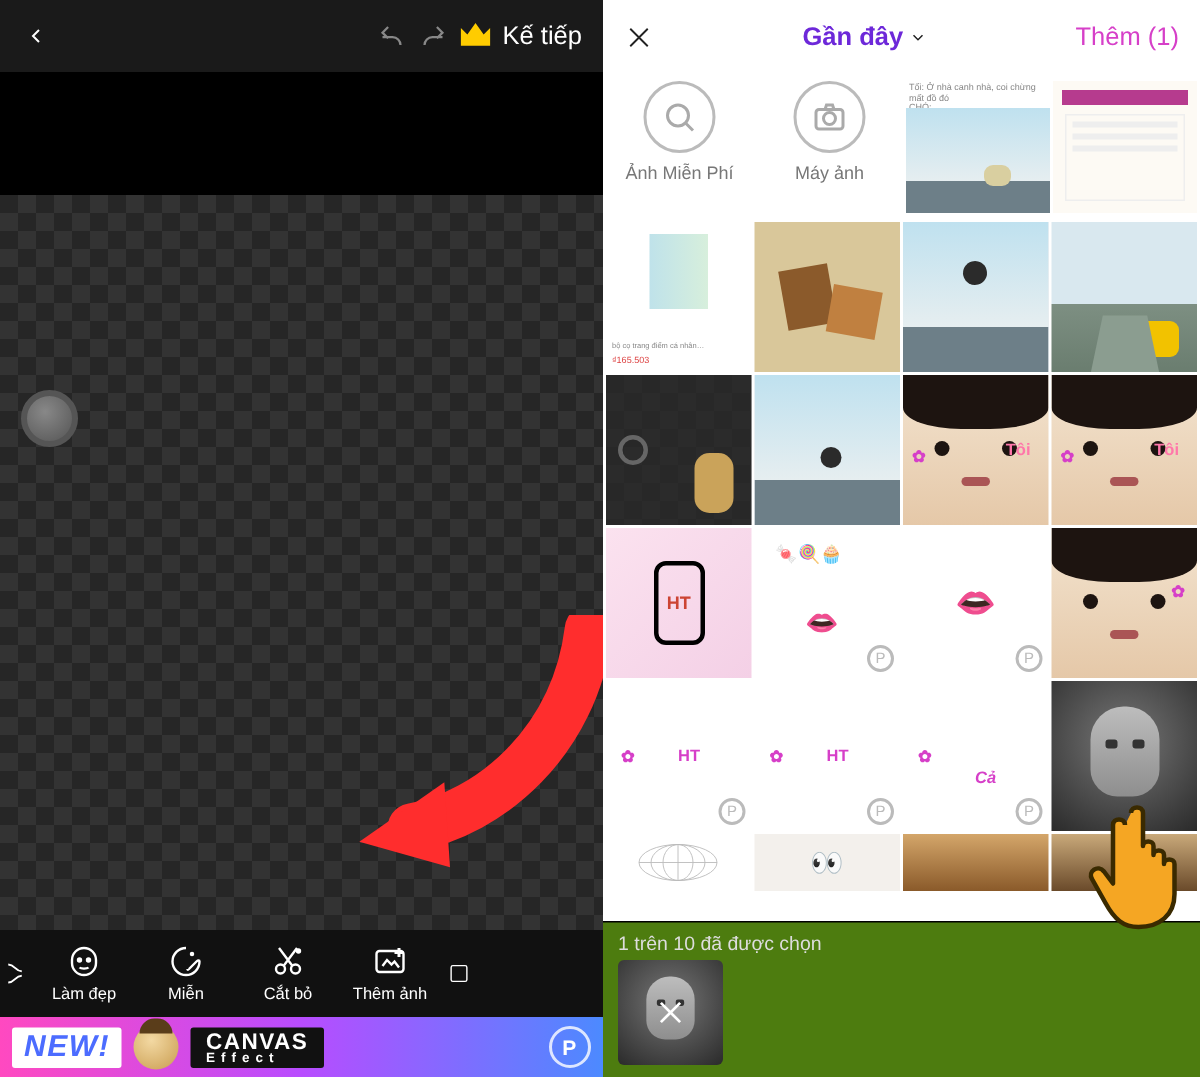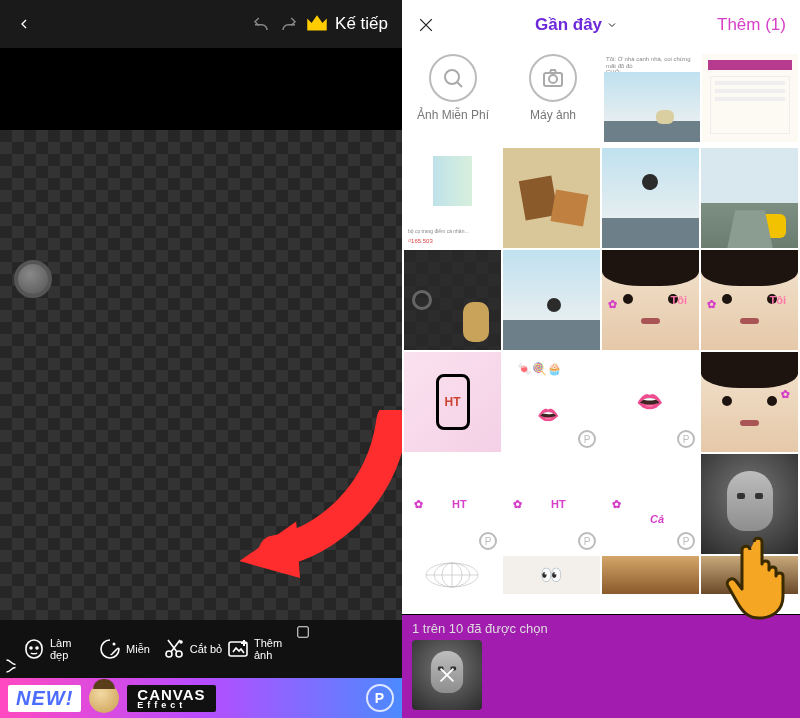--- a/index.html
+++ b/index.html
@@ -25,21 +25,21 @@
       linear-gradient(-45deg, transparent 75%, #333 75%);
     background-size: 24px 24px;
     background-position: 0 0, 0 12px, 12px -12px, -12px 0px;
     background-color: #262626;
   }
   .joystick { position: absolute; left: 14px; top: 212px; width: 38px; height: 38px; border: 4px solid #555; border-radius: 50%; background: radial-gradient(circle at 40% 35%, #888, #555); }
   .arrow-overlay { position: absolute; right: -10px; bottom: 40px; width: 190px; height: 170px; pointer-events: none; }
 
   
   .toolbar { height: 58px; background: #111; display: flex; align-items: center; overflow: hidden; }
-  .tool { width: 68px; height: 58px; display: flex; flex-direction: row; align-items: center; justify-content: center; gap: 4px; color: #fff; font-size: 11px; flex-shrink: 0; }
+  .tool { width: 68px; height: 58px; display: flex; flex-direction: column; align-items: center; justify-content: center; gap: 4px; color: #fff; font-size: 11px; flex-shrink: 0; }
   .tool .ticon { width: 24px; height: 24px; display: flex; align-items: center; justify-content: center; }
   .tool.partial-left { width: 22px; align-items: flex-end; }
   .tool.partial-right { width: 18px; align-items: flex-start; }
 
   
   .banner { height: 40px; display: flex; align-items: center; padding: 0 8px; gap: 8px; background: linear-gradient(90deg, #ff49c0, #b84cff, #4c8aff); color: #fff; font-weight: 800; font-size: 20px; letter-spacing: 1px; }
   .banner .new { background: #fff; color: #4c6cff; padding: 2px 8px; border-radius: 2px; font-style: italic; font-weight: 900; }
   .banner .canvas-chip { background: #111; color: #fff; font-size: 15px; padding: 2px 10px 10px; border-radius: 2px; line-height: 1; position: relative; }
   .banner .canvas-chip .sub { font-size: 9px; font-weight: 600; letter-spacing: 4px; position: absolute; bottom: 2px; left: 10px; }
   .banner .face { width: 30px; height: 30px; border-radius: 50%; background: radial-gradient(circle at 40% 35%, #f3d9a3, #c99c4f); position: relative; }
@@ -75,21 +75,21 @@
   .road::after { content:""; position:absolute; left:50%; top:55%; bottom:0; width:36px; margin-left:-18px; background:#8b9d90; transform: perspective(60px) rotateX(35deg); }
   .scoot { position:absolute; right:12px; bottom:10px; width:28px; height:24px; background:#f2c200; border-radius:6px; }
   .sky { position:absolute; inset:0; background: linear-gradient(#bfe1ef,#e6eef0 70%,#6d7f88 70%); }
   .fig { position:absolute; width:22px; height:22px; background:#2b2b2b; border-radius:50%; }
   .p-badge { position:absolute; right:4px; bottom:4px; width:18px; height:18px; border:2px solid #bbb; border-radius:50%; font-size:10px; color:#bbb; display:flex; align-items:center; justify-content:center; }
   .phone-ic { position:absolute; left:50%; top:50%; transform:translate(-50%,-50%); width:34px; height:56px; border:3px solid #000; border-radius:8px; display:flex; align-items:center; justify-content:center; font-weight:800; color:#c43; font-size:12px; }
   .gray-head { position:absolute; left:50%; top:50%; transform:translate(-50%,-55%); width:46px; height:60px; background:linear-gradient(#bdbdbd,#8e8e8e); border-radius:22px 22px 18px 18px; }
   .gray-head::before { content:""; position:absolute; top:22px; left:10px; width:8px; height:6px; background:#333; border-radius:2px; box-shadow: 18px 0 #333; }
 
   
-  .selected-bar { height: 104px; background: #a21caf; color: #fff; padding: 6px 10px 4px; display: flex; flex-direction: column; gap: 4px; border-top: 1px solid #000; }
+  .selected-bar { height: 104px; background: #4d7c0f; color: #fff; padding: 6px 10px 4px; display: flex; flex-direction: column; gap: 4px; border-top: 1px solid #000; }
   .selected-bar .lbl { font-size: 13px; color: #ddd; }
   .selected-thumb { width: 70px; height: 70px; position: relative; border-radius: 4px; overflow: hidden; }
   .selected-thumb .ov { position:absolute; inset:0; display:flex; align-items:center; justify-content:center; }
 
   
   .hand { position: absolute; right: 6px; bottom: 98px; width: 70px; height: 90px; pointer-events: none; }
 
   svg { display:block; }
 </style>
 </head>

